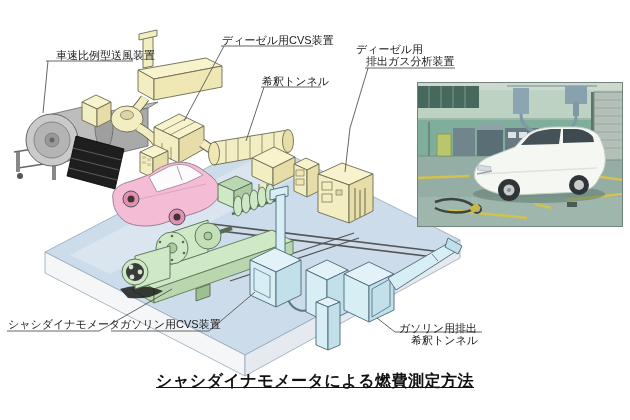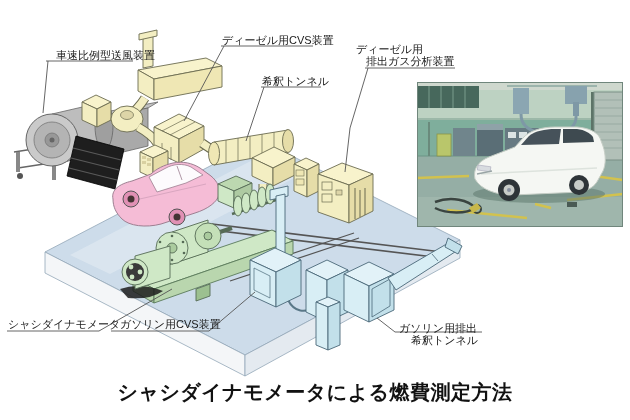--- a/index.html
+++ b/index.html
@@ -3,22 +3,22 @@
 <meta charset="utf-8">
 <style>
   html,body{margin:0;padding:0;background:#fff;}
   .stage{position:relative;width:630px;height:420px;background:#fff;overflow:hidden;
          font-family:"Liberation Sans","DejaVu Sans",sans-serif;}
   .art{position:absolute;left:0;top:0;}
   .lbl{position:absolute;font-size:11px;font-weight:normal;color:#1a1a1a;
        line-height:12px;white-space:nowrap;letter-spacing:0px;}
   .lbl .l2{display:block;}
   .photo{position:absolute;left:417px;top:82px;width:206px;height:145px;}
-  .caption{position:absolute;left:0;right:0;top:379px;text-align:center;
-           font-size:20px;font-weight:bold;color:#111;letter-spacing:0.5px;}
+  .caption{position:absolute;left:0;right:0;top:371px;text-align:center;
+           font-size:16px;font-weight:bold;color:#111;letter-spacing:0.5px;text-decoration:underline;}
 </style>
 </head>
 <body>
 
 <div class="stage">
 
 <svg class="art" width="630" height="420" viewBox="0 0 630 420">
 
   <g>
     <path d="M45,252 L260,140 L460,240 L245,355 Z" fill="#cddcea" stroke="#93a7b8" stroke-width="0.8"></path>

